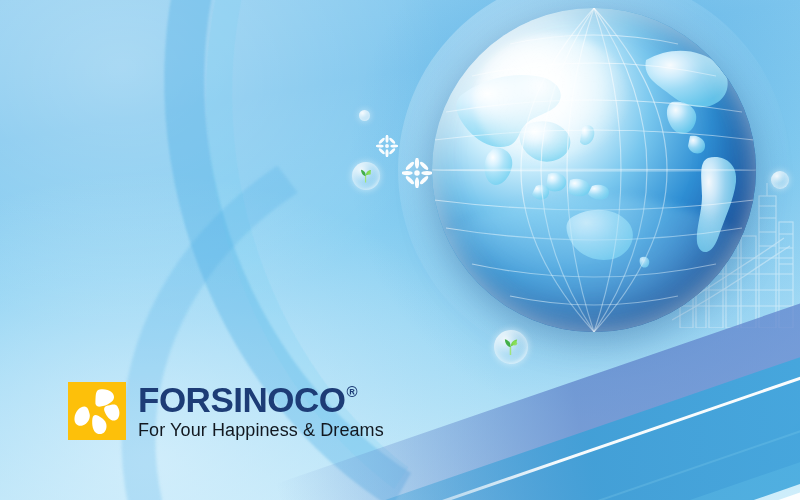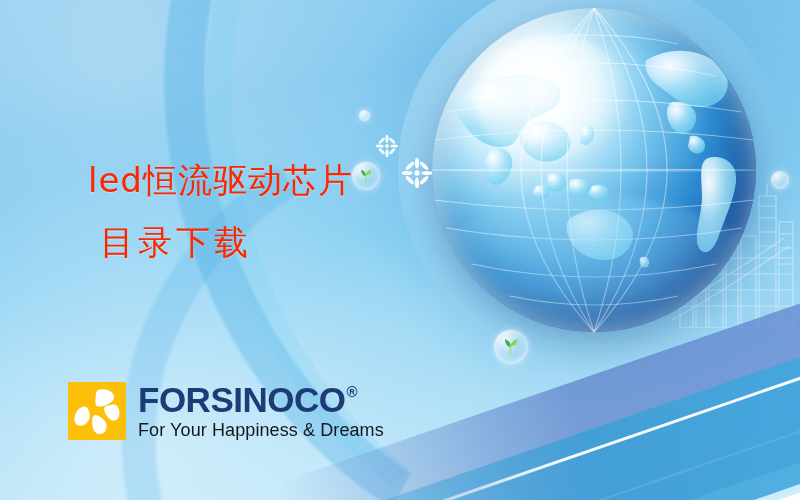--- a/index.html
+++ b/index.html
@@ -367,24 +367,20 @@
 
   <div class="bubble" style="left:494px;top:330px;width:34px;height:34px;">
     <svg class="sprout" viewBox="0 0 24 24" width="21" height="21">
       <path d="M11.4 21 L11.4 11" stroke="#9fe37a" stroke-width="1.7" fill="none"></path>
       <path d="M11.4 12 C6 11 5 5 5 3 C9 4 12 7 11.4 12 Z" fill="#35a93a" opacity=".92"></path>
       <path d="M12 11 C17 10 19 5 19 3.4 C14.6 4 11.6 7 12 11 Z" fill="#6fd13f" opacity=".92"></path>
       <circle cx="16.4" cy="7.6" r="2.6" fill="#8ade55" opacity=".85"></circle>
     </svg>
   </div>
 
-  <div id="headline">
-    <div class="ln1">led恒流驱动芯片</div>
-    <div class="ln2">目录下载</div>
-  </div>
 
   <div id="logo">
     <div id="logo-mark">
       <svg viewBox="0 0 58 58">
         <g fill="#ffffff">
           <path d="M31.5 7.5 C40 6 46.5 10.5 46 15.5 C45.6 20 39 23.6 32.6 24.6
                    C28.8 25.2 27 23.4 27.4 19.6 C27.9 14.6 27 8.4 31.5 7.5 Z"></path>
           <path d="M49.5 24.5 C53 30 51.5 37.5 47 38.5 C42.8 39.4 38.6 34.6 36.6 29.4
                    C35.4 26.3 36.6 24.4 40 23.6 C44.4 22.6 47.6 21.6 49.5 24.5 Z"></path>
           <path d="M38.5 44 C38.5 50.5 33.5 53.5 29 51.5 C24.8 49.6 23.6 42.8 24.4 36.8

